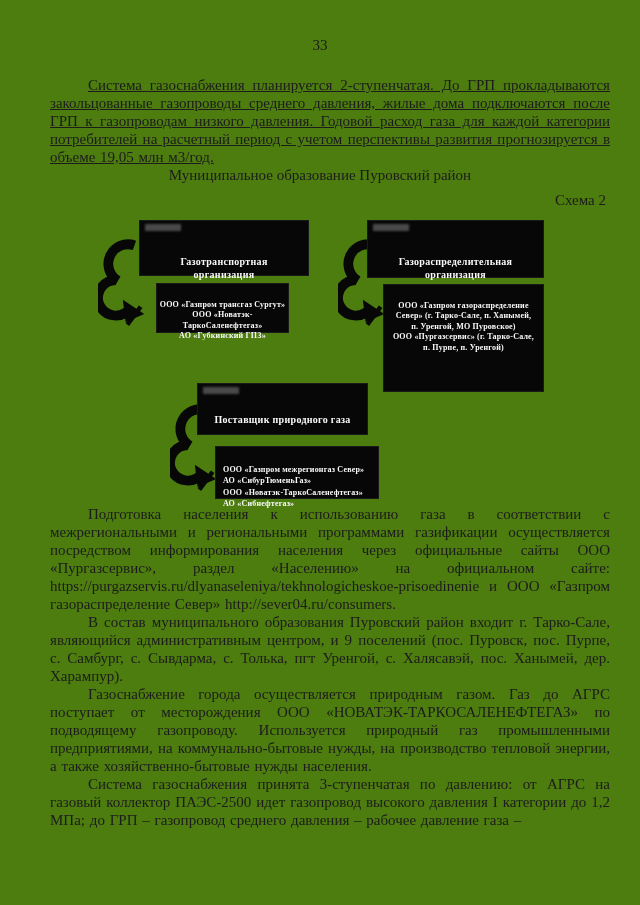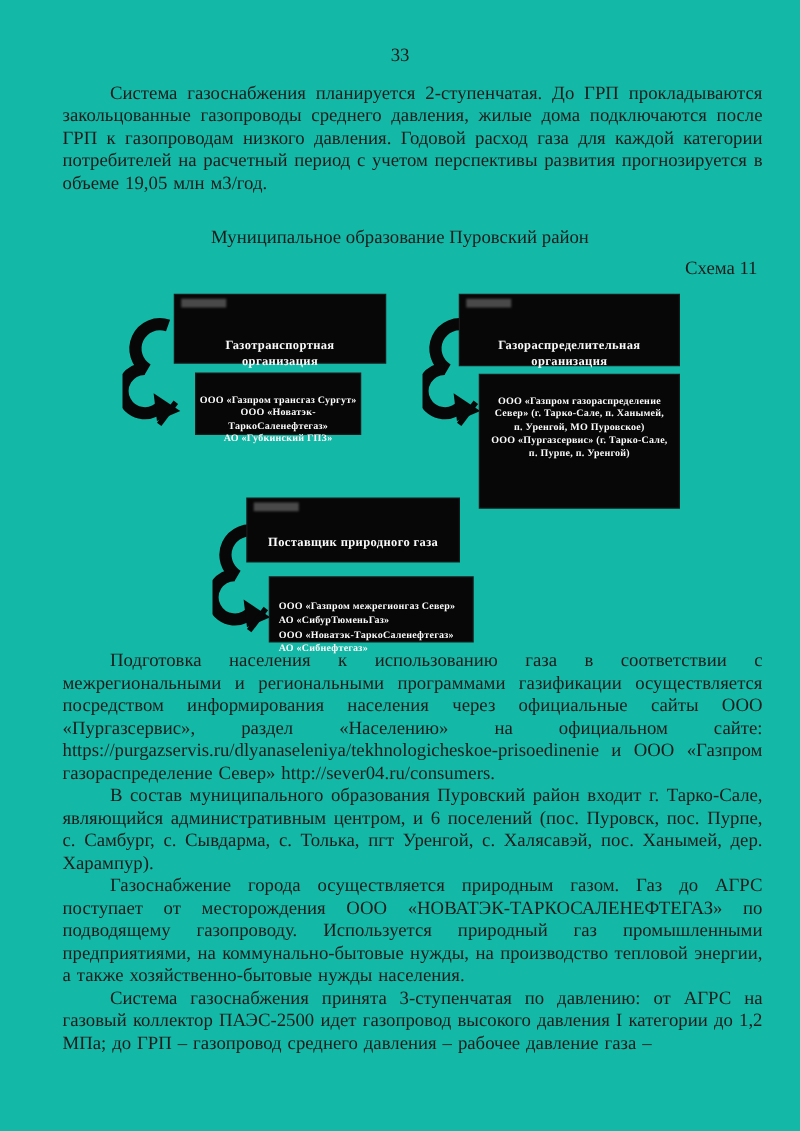--- a/index.html
+++ b/index.html
@@ -1,40 +1,39 @@
 <!DOCTYPE html>
 <html><head>
 <meta charset="utf-8">
 <style>
   html,body{margin:0;padding:0;background:#e8e8e8;}
   .page{
     position:relative;
     width:640px;height:905px;
     margin:0 auto;
-    background:#14b8a6;
+    background:#4d7c0f;
     font-family:"Liberation Serif","DejaVu Serif",serif;
     color:#1c1c1c;
     overflow:hidden;
     box-sizing:border-box;
     padding-top:36px;
   }
   .page-number{
     text-align:center;
     font-size:15px;line-height:18px;
   }
   .body-text{
     margin:0 30px 0 50px;
     font-size:15px;line-height:18px;
     text-align:justify;
     text-indent:38px;
     word-spacing:1px;
   }
-  .p1{margin-top:12px;}
+  .p1{margin-top:22px;text-decoration:underline;}
   .heading{
-    margin-top:25px;
     text-align:center;
     font-size:15px;line-height:18px;
   }
   .schema-label{
     margin:7px 34px 0 0;
     text-align:right;
     font-size:15px;line-height:18px;
   }
   .diagram{
     position:relative;
@@ -75,21 +74,21 @@
 <body>
 
 <div class="page">
 
   <div class="page-number">33</div>
 
   <p class="body-text p1">Система газоснабжения планируется 2-ступенчатая. До ГРП прокладываются закольцованные газопроводы среднего давления, жилые дома подключаются после ГРП к газопроводам низкого давления. Годовой расход газа для каждой категории потребителей на расчетный период с учетом перспективы развития прогнозируется в объеме 19,05 млн м3/год.</p>
 
   <div class="heading">Муниципальное образование Пуровский район</div>
 
-  <div class="schema-label">Схема 11</div>
+  <div class="schema-label">Схема 2</div>
 
   <div class="diagram">
 
     <svg class="arrow arr-transport" viewBox="0 0 54 102">
       <path d="M41,11 A22,22 0 0 0 22.5,50.7" fill="none" stroke="#070707" stroke-width="11"></path>
       <path d="M19.9,49.9 A20,20 0 1 0 36,82" fill="none" stroke="#070707" stroke-width="11"></path>
       <polygon points="28,72 52,88 31,97" fill="#070707"></polygon>
       <path d="M33,100 L48,80" stroke="#070707" stroke-width="5"></path>
     </svg>
     <svg class="arrow arr-distribution" viewBox="0 0 54 102">
@@ -137,17 +136,17 @@
     <div class="dbox lst lst-supplier">
       <span>ООО «Газпром межрегионгаз Север»
 АО «СибурТюменьГаз»
 ООО «Новатэк-ТаркоСаленефтегаз»
 АО «Сибнефтегаз»</span>
     </div>
 
   </div>
 
   <p class="body-text p-after-diagram">Подготовка населения к использованию газа в соответствии с межрегиональными и региональными программами газификации осуществляется посредством информирования населения через официальные сайты ООО «Пургазсервис», раздел «Населению» на официальном сайте: https://purgazservis.ru/dlyanaseleniya/tekhnologicheskoe-prisoedinenie и ООО «Газпром газораспределение Север» http://sever04.ru/consumers.</p>
-  <p class="body-text">В состав муниципального образования Пуровский район входит г. Тарко-Сале, являющийся административным центром, и 6 поселений (пос. Пуровск, пос. Пурпе, с. Самбург, с. Сывдарма, с. Толька, пгт Уренгой, с. Халясавэй, пос. Ханымей, дер. Харампур).</p>
+  <p class="body-text">В состав муниципального образования Пуровский район входит г. Тарко-Сале, являющийся административным центром, и 9 поселений (пос. Пуровск, пос. Пурпе, с. Самбург, с. Сывдарма, с. Толька, пгт Уренгой, с. Халясавэй, пос. Ханымей, дер. Харампур).</p>
   <p class="body-text">Газоснабжение города осуществляется природным газом. Газ до АГРС поступает от месторождения ООО «НОВАТЭК-ТАРКОСАЛЕНЕФТЕГАЗ» по подводящему газопроводу. Используется природный газ промышленными предприятиями, на коммунально-бытовые нужды, на производство тепловой энергии, а также хозяйственно-бытовые нужды населения.</p>
   <p class="body-text">Система газоснабжения принята 3-ступенчатая по давлению: от АГРС на газовый коллектор ПАЭС-2500 идет газопровод высокого давления I категории до 1,2 МПа; до ГРП – газопровод среднего давления – рабочее давление газа –</p>
 
 </div>
 
 </body></html>

